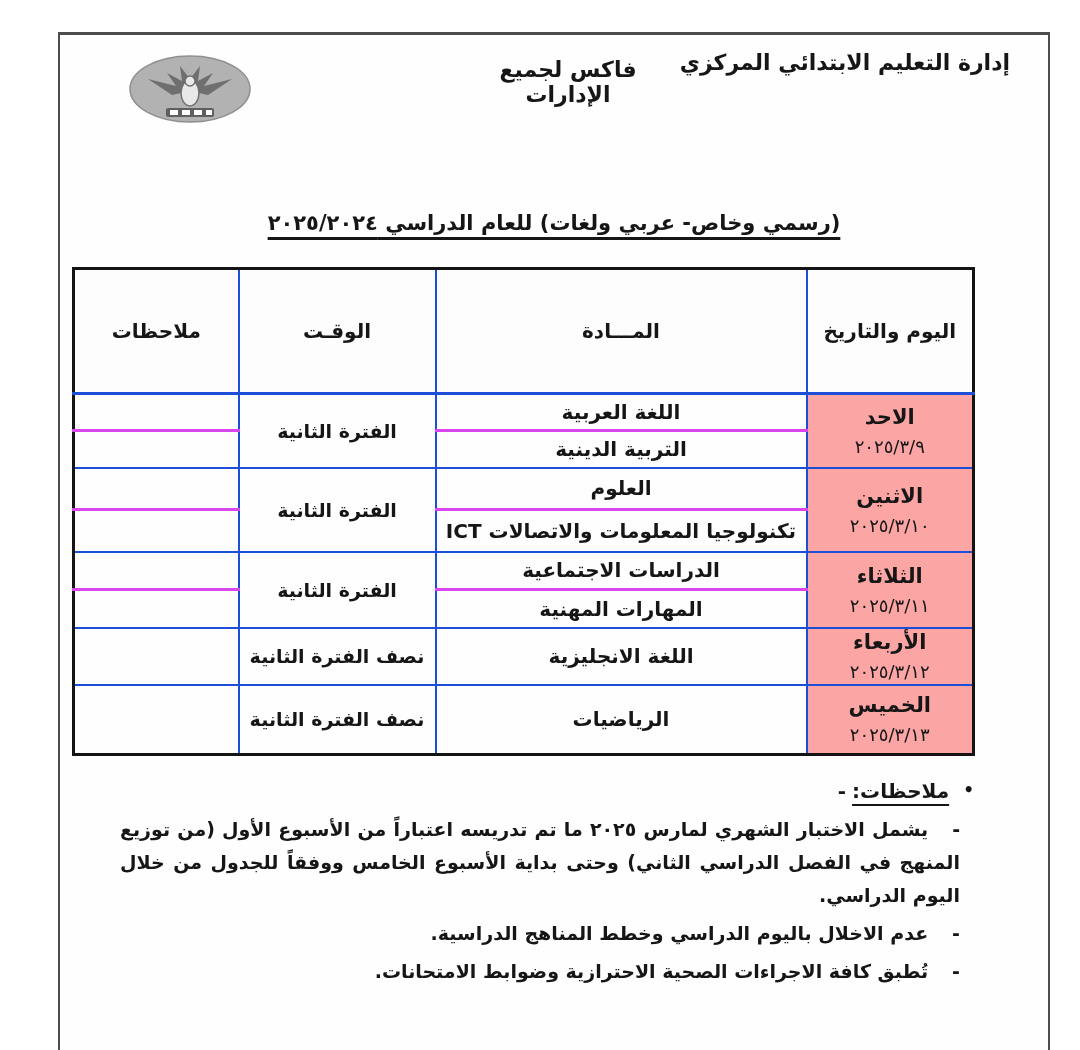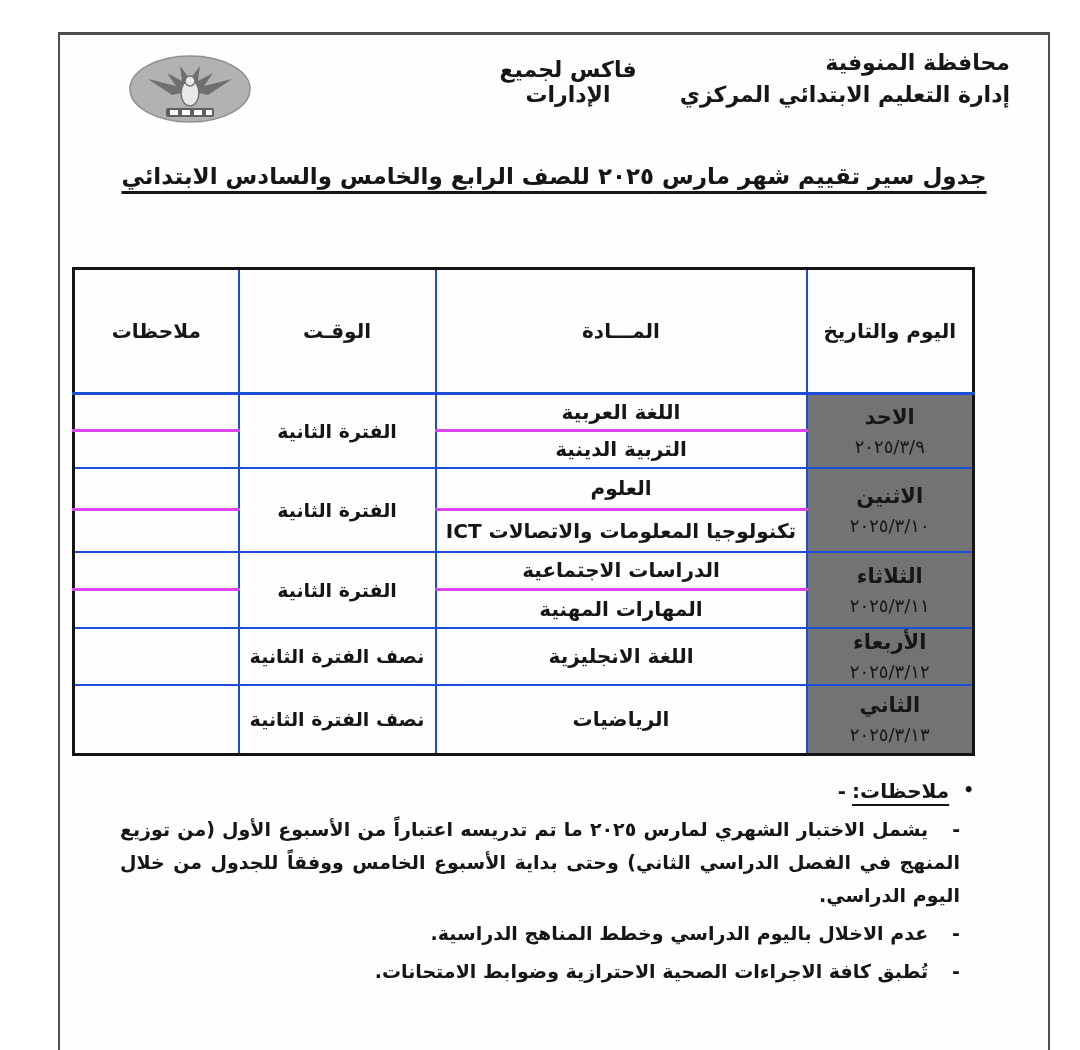--- a/index.html
+++ b/index.html
@@ -34,21 +34,21 @@
     border:3px solid #141414;direction:rtl;
   }
   table.sched th,table.sched td{
     border:2px solid #1d4ed8;text-align:center;vertical-align:middle;
     font-weight:700;padding:0 4px;overflow:hidden;
   }
   table.sched th{font-size:20px;height:122px;background:#fdfdfd;border-bottom-width:3px;}
   td.split{border-bottom:1px solid #666;}
   tr.sub td{border-top:3px solid #d946ef;}
   tr.grp-end td{border-bottom-width:2.5px;}
-  .day-cell{background:#737373;}
+  .day-cell{background:#fca5a5;}
   .day-name{font-size:21px;font-weight:700;line-height:24px;}
   .day-date{font-size:18px;font-weight:400;margin-top:7px;letter-spacing:1px;}
   .subj{font-size:20px;}
   .time-cell{font-size:19px;}
   .note-cell{background:#fefefe;}
   
   .notes{position:absolute;right:74px;left:60px;top:744px;direction:rtl;}
   .notes-heading{font-size:20px;font-weight:700;margin:0 0 10px 0;}
   .notes-heading .bullet{font-size:17px;margin-left:14px;vertical-align:2px;}
   .notes-heading .nh-text{
@@ -75,27 +75,26 @@
       <circle cx="64" cy="28" r="5" fill="#e8e8e8" stroke="#6f6f6f" stroke-width="1.5"></circle>
       <rect x="40" y="55" width="48" height="9" rx="2" fill="#5f5f5f"></rect>
       <rect x="44" y="57" width="8" height="5" fill="#ffffff"></rect>
       <rect x="56" y="57" width="8" height="5" fill="#ffffff"></rect>
       <rect x="68" y="57" width="8" height="5" fill="#ffffff"></rect>
       <rect x="80" y="57" width="6" height="5" fill="#ffffff"></rect>
     </svg>
   </div>
 
   <div class="org">
-    <div>محافظة المنوفية</div>
     <div>إدارة التعليم الابتدائي المركزي</div>
   </div>
 
   <div class="fax">فاكس لجميع الإدارات</div>
 
-  <div class="title1"><span>جدول سير تقييم شهر مارس ٢٠٢٥ للصف الرابع والخامس والسادس الابتدائي</span></div>
+  <div class="title2"><span>(رسمي وخاص- عربي ولغات) للعام الدراسي ٢٠٢٥/٢٠٢٤</span></div>
 
   <table class="sched">
     <colgroup>
         <col style="width:167px">
         <col style="width:371px">
         <col style="width:197px">
         <col style="width:165px">
       </colgroup>
     <thead>
       <tr>
@@ -154,21 +153,21 @@
           <div class="day-name">الأربعاء</div>
           <div class="day-date">٢٠٢٥/٣/١٢</div>
         </td>
         <td class="subj">اللغة الانجليزية</td>
         <td class="time-cell">نصف الفترة الثانية</td>
         <td class="note-cell"></td>
       </tr>
 
       <tr class="grp-end" style="height:70px">
         <td class="day-cell">
-          <div class="day-name">الثاني</div>
+          <div class="day-name">الخميس</div>
           <div class="day-date">٢٠٢٥/٣/١٣</div>
         </td>
         <td class="subj">الرياضيات</td>
         <td class="time-cell">نصف الفترة الثانية</td>
         <td class="note-cell"></td>
       </tr>
     </tbody>
   </table>
 
   <div class="notes">

